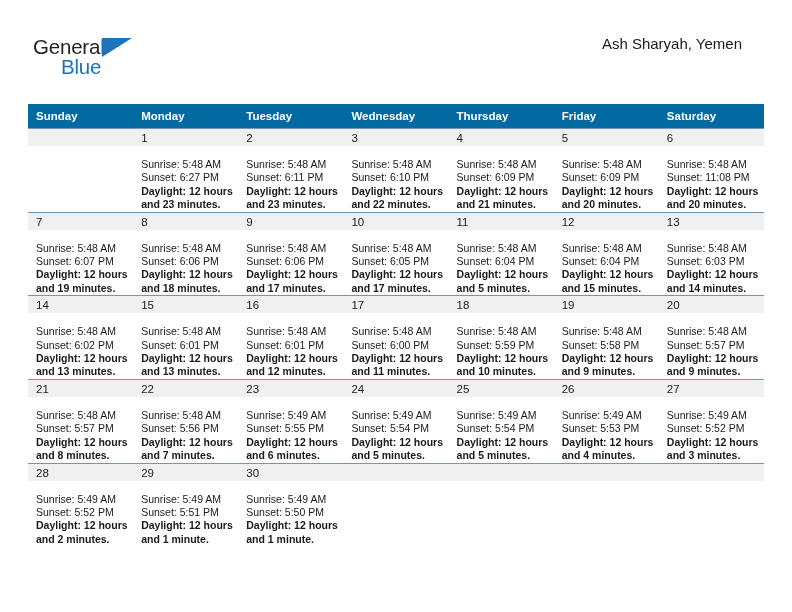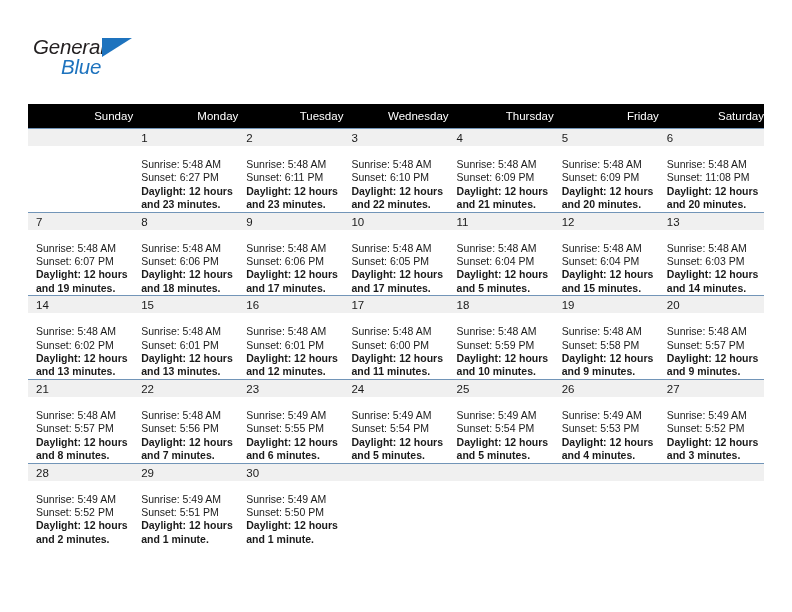--- a/index.html
+++ b/index.html
@@ -21,21 +21,20 @@
     height: 612px;
     box-sizing: border-box;
   }
 
   
   .top-bar {
     position: absolute;
     left: 0; top: 0;
     width: 776px;
     height: 100px;
-    font-style: italic;
   }
 
   .logo {
     position: absolute;
     left: 33px;
     top: 36px;
     width: 110px;
     height: 46px;
   }
   .logo-general {
@@ -94,25 +93,25 @@
   .calendar {
     position: absolute;
     left: 28px;
     top: 104px;
     width: 736px;
     border-collapse: collapse;
     table-layout: fixed;
   }
 
   .calendar th {
-    background: #000000;
+    background: #0369a1;
     color: #ffffff;
     font-size: 11.5px;
-    font-weight: normal;
-    text-align: right;
+    font-weight: bold;
+    text-align: left;
     padding: 5px 0 5px 8px;
     height: 14px;
     border: none;
   }
 
   .calendar td {
     vertical-align: top;
     padding: 0;
     border: none;
     border-top: 1px solid #7295b8;
@@ -154,20 +153,21 @@
 
   <div class="top-bar">
 
     <div class="logo">
       <span class="logo-general">General</span>
       <span class="logo-triangle"></span>
       <span class="logo-blue">Blue</span>
     </div>
 
     <div class="title-block">
+      <div class="cal-subtitle">Ash Sharyah, Yemen</div>
     </div>
 
   </div>
 
   <table class="calendar">
     <thead>
       <tr>
         <th>Sunday</th>
         <th>Monday</th>
         <th>Tuesday</th>

